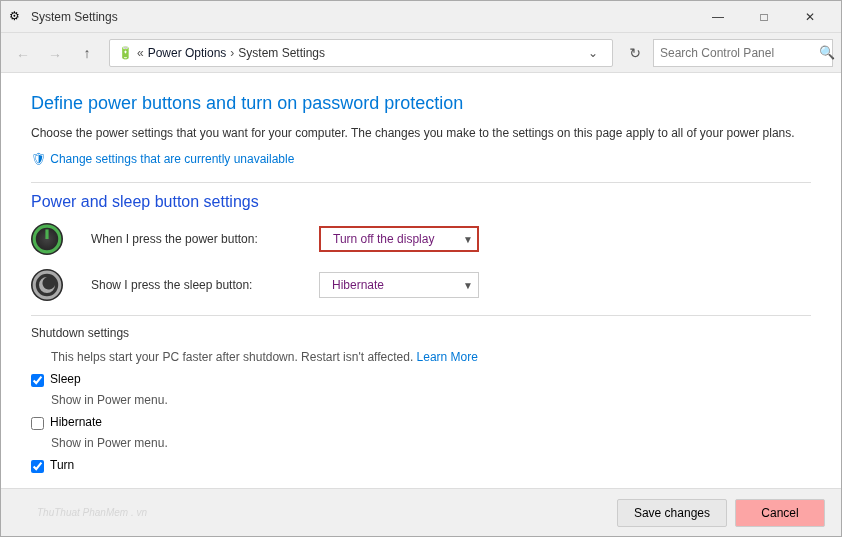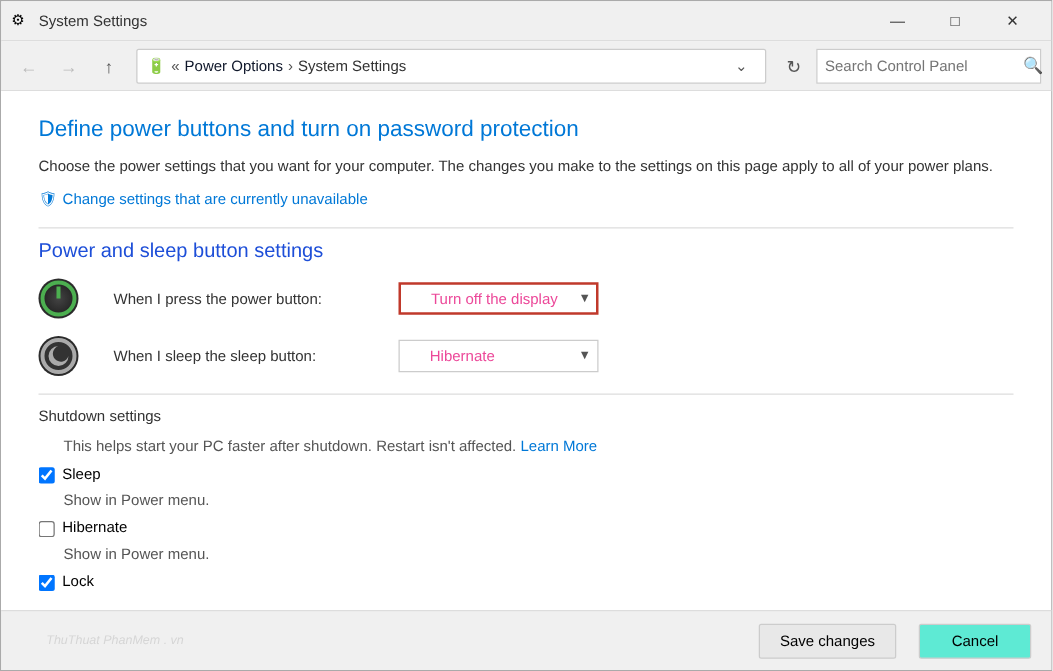--- a/index.html
+++ b/index.html
@@ -36,36 +36,36 @@
 
     .section-divider { border: none; border-top: 1px solid #ddd; margin-bottom: 10px; }
     .section-title { font-size: 16px; color: #1d4ed8; margin-bottom: 12px; }
 
     .setting-row { display: flex; align-items: center; gap: 28px; margin-bottom: 14px; }
     .power-icon { width: 32px; height: 32px; border-radius: 50%; display: flex; align-items: center; justify-content: center; flex-shrink: 0; }
     .power-icon-power { background: radial-gradient(circle, #444 0%, #222 60%, #555 100%); }
     .power-icon-sleep { background: radial-gradient(circle, #444 0%, #222 60%, #555 100%); }
     .setting-label { font-size: 12px; color: #333; min-width: 200px; }
     .dropdown-wrapper { position: relative; }
-    .dropdown { height: 26px; border: 1px solid #ccc; background: #fff; font-size: 12px; color: #ec4899; padding: 0 24px 0 24px; appearance: none; -webkit-appearance: none; cursor: pointer; min-width: 160px; outline: none; }
+    .dropdown { height: 26px; border: 1px solid #ccc; background: #fff; font-size: 12px; color: #701a75; padding: 0 24px 0 12px; appearance: none; -webkit-appearance: none; cursor: pointer; min-width: 160px; outline: none; }
     .dropdown-highlighted { border: 2px solid #c0392b; }
     .dropdown-arrow { position: absolute; right: 6px; top: 50%; transform: translateY(-50%); pointer-events: none; font-size: 10px; color: #555; }
 
     .shutdown-section { margin-top: 4px; }
     .shutdown-title { font-size: 12px; color: #333; margin-bottom: 10px; }
     .checkbox-row { display: flex; align-items: flex-start; gap: 6px; margin-bottom: 6px; }
     .checkbox-row input[type="checkbox"] { margin-top: 2px; flex-shrink: 0; }
     .checkbox-label { font-size: 12px; color: #000000; }
     .checkbox-label.disabled { color: #888; }
     .checkbox-desc { font-size: 12px; color: #555; margin-left: 20px; margin-bottom: 8px; }
     .learn-more { color: #0078d7; cursor: pointer; }
 
     
-    .footer { height: 48px; background: #f0f0f0; border-top: 1px solid #ddd; display: flex; align-items: center; justify-content: flex-end; padding: 0 16px; gap: 18px; }
-    .footer-btn { height: 28px; min-width: 90px; border: 1px solid #ccc; background: #5eead4; font-size: 12px; cursor: pointer; padding: 0 16px; border-radius: 2px; }
+    .footer { height: 48px; background: #f0f0f0; border-top: 1px solid #ddd; display: flex; align-items: center; justify-content: flex-end; padding: 0 16px; gap: 8px; }
+    .footer-btn { height: 28px; min-width: 90px; border: 1px solid #ccc; background: #fca5a5; font-size: 12px; cursor: pointer; padding: 0 16px; border-radius: 2px; }
     .footer-btn.primary { background: #e8e8e8; }
 
     
     .content::-webkit-scrollbar { width: 8px; }
     .content::-webkit-scrollbar-track { background: #f0f0f0; }
     .content::-webkit-scrollbar-thumb { background: #ccc; border-radius: 4px; }
   </style>
 </head>
 <body>
 
@@ -131,21 +131,21 @@
       </div>
     </div>
 
     <div class="setting-row">
       <div class="power-icon power-icon-sleep">
         <svg viewBox="0 0 20 20" fill="none" xmlns="http://www.w3.org/2000/svg">
           <circle cx="10" cy="10" r="8" stroke="#aaa" stroke-width="2" fill="#333"></circle>
           <path d="M10 5 A5 5 0 1 0 15 10 A4 4 0 1 1 10 5Z" fill="#aaa"></path>
         </svg>
       </div>
-      <span class="setting-label">When I sleep the sleep button:</span>
+      <span class="setting-label">Show I press the sleep button:</span>
       <div class="dropdown-wrapper">
         <select class="dropdown">
           <option>Do nothing</option>
           <option>Sleep</option>
           <option selected="">Hibernate</option>
           <option>Shut down</option>
         </select>
         <span class="dropdown-arrow">▼</span>
       </div>
     </div>
@@ -166,21 +166,21 @@
       <div class="checkbox-desc">Show in Power menu.</div>
 
       <div class="checkbox-row">
         <input type="checkbox" id="hibernate_opt" style="">
         <label for="hibernate_opt" class="checkbox-label">Hibernate</label>
       </div>
       <div class="checkbox-desc">Show in Power menu.</div>
 
       <div class="checkbox-row">
         <input type="checkbox" id="lock_opt" checked="" style="">
-        <label for="lock_opt" class="checkbox-label">Lock</label>
+        <label for="lock_opt" class="checkbox-label">Turn</label>
       </div>
 
     </div>
   </div>
 
   <div class="footer">
     <div style="flex:1; padding-left:20px; opacity:0.25; font-size:10px; color:#888; font-style:italic;">ThuThuat PhanMem . vn</div>
     <button class="footer-btn primary">Save changes</button>
     <button class="footer-btn">Cancel</button>
   </div>

